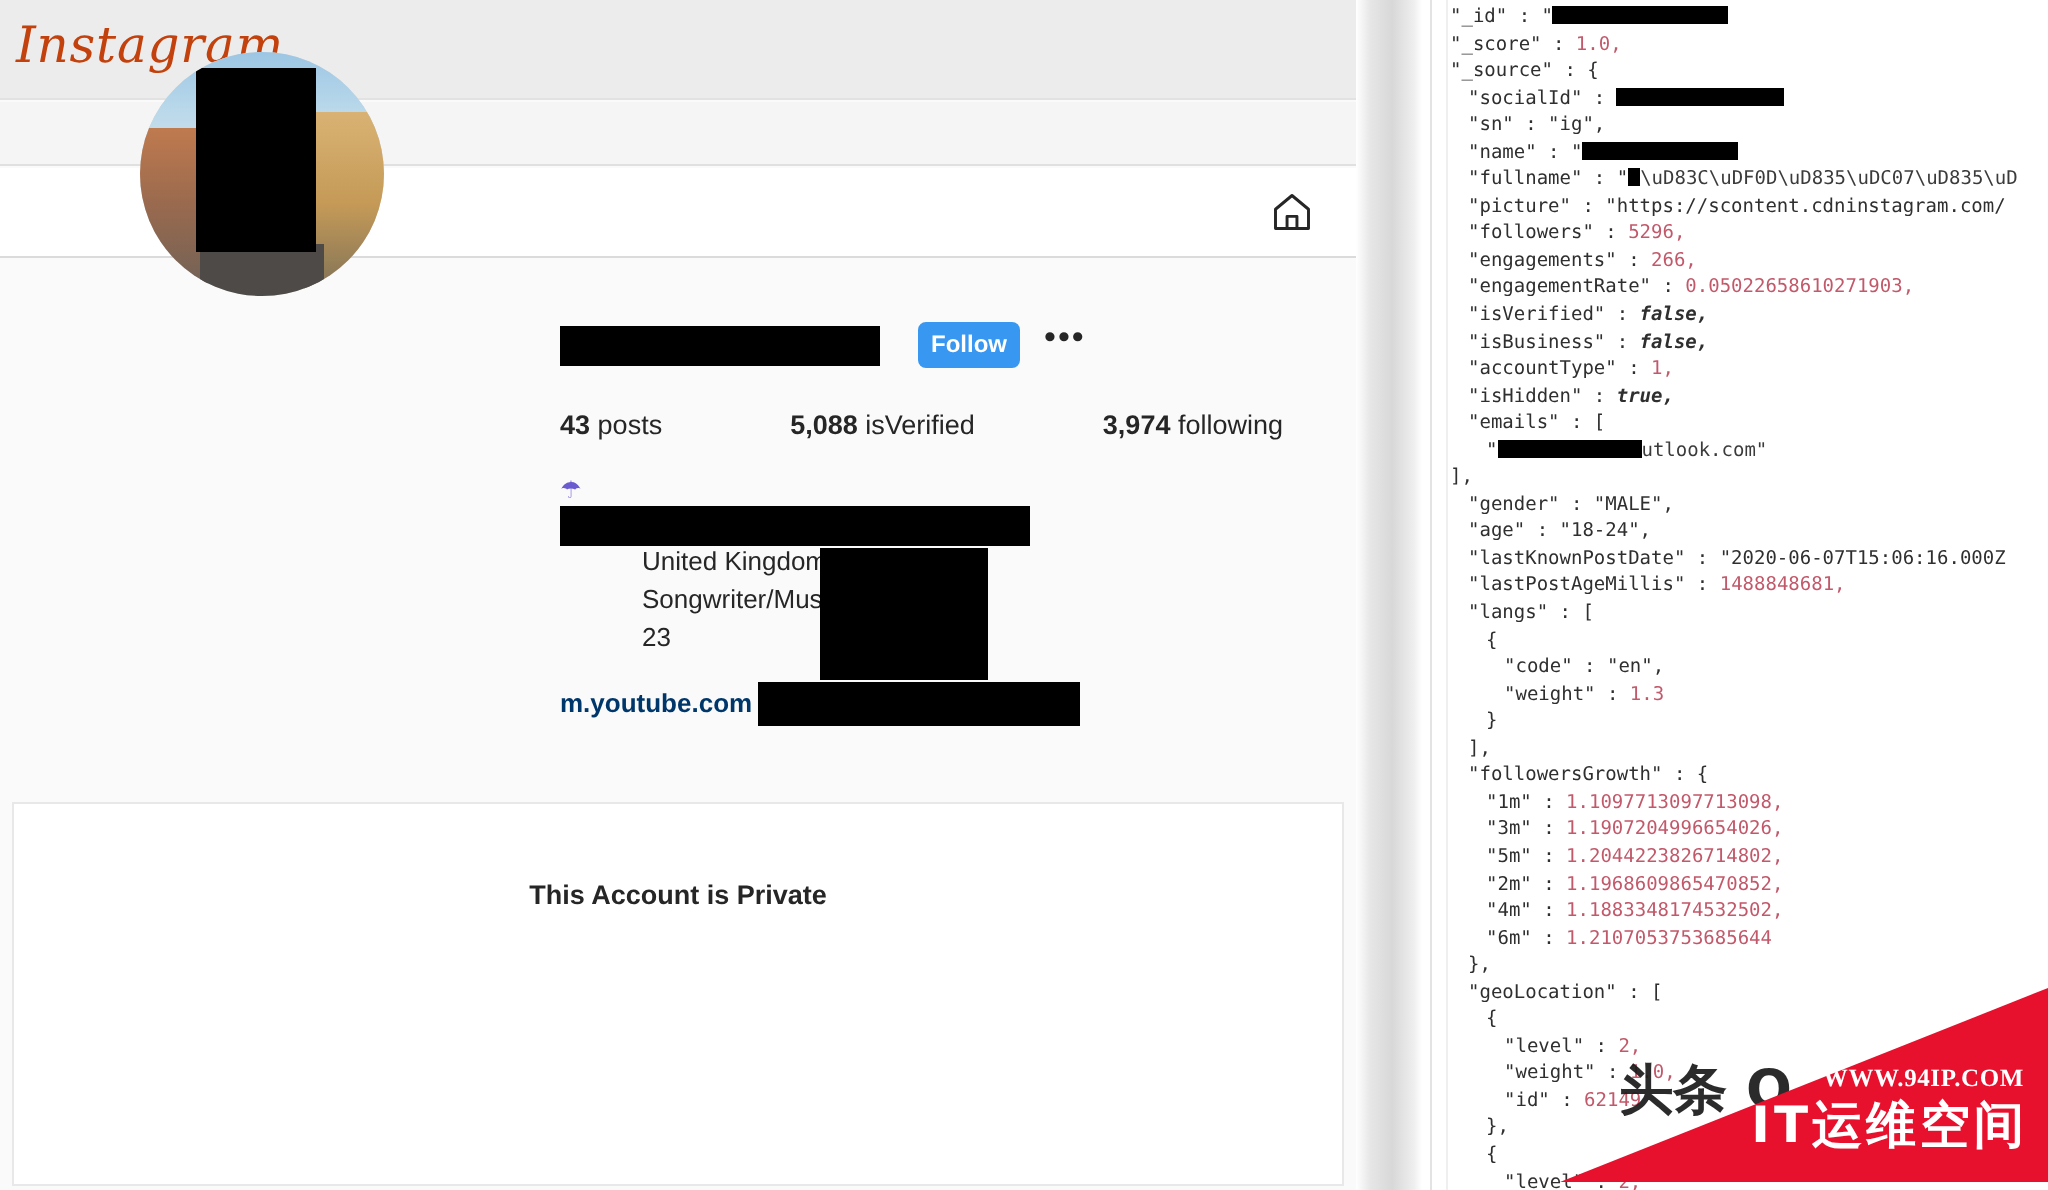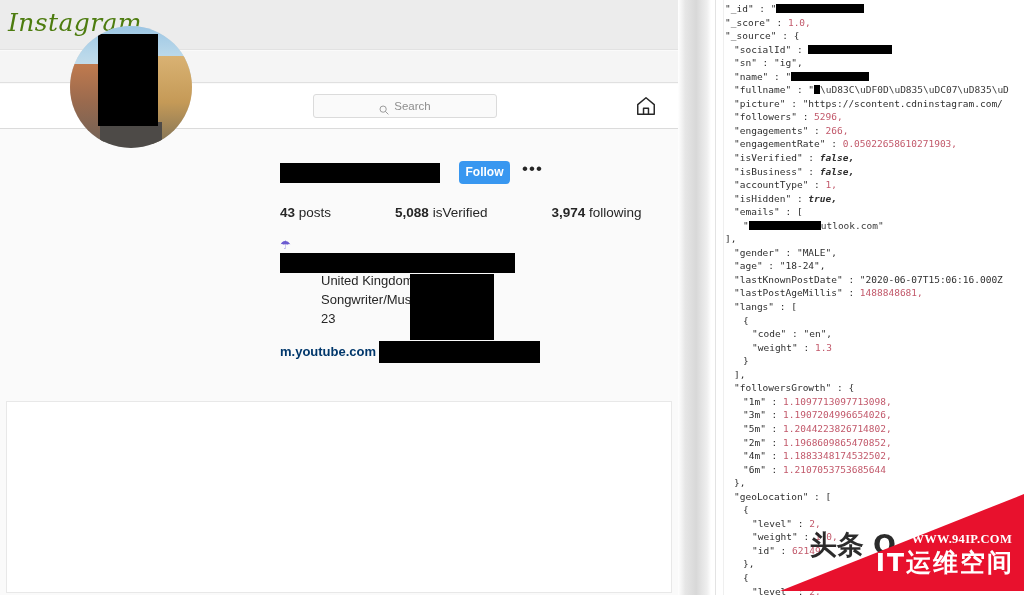--- a/index.html
+++ b/index.html
@@ -36,21 +36,21 @@
     position: absolute; left: 0; top: 84px;
     width: 678px; height: 45px;
     background: #ffffff;
     border-bottom: 1px solid #dbdbdb;
   }
   .ig-logo {
     position: absolute; left: 8px; top: 8px;
     font-family: "DejaVu Serif", serif;
     font-style: italic;
     font-size: 25px;
-    color: #4d7c0f;
+    color: #c2410c;
     letter-spacing: 0.4px;
   }
   .ig-search {
     position: absolute; left: 313px; top: 94px;
     width: 184px; height: 24px;
     background: #fafafa;
     border: 1px solid #dbdbdb;
     border-radius: 3px;
     display: flex; align-items: center; justify-content: center;
     gap: 5px;
@@ -247,29 +247,20 @@
 <div id="root">
 
   <div id="left-window">
 
     <div class="chrome-top"></div>
     <div class="chrome-toolbar"></div>
 
     <div class="ig-nav"></div>
     <div class="ig-logo">Instagram</div>
 
-    <div class="ig-search">
-      <span class="mag">
-        <svg viewBox="0 0 16 16" width="10" height="10">
-          <circle cx="6.6" cy="6.6" r="5" fill="none" stroke="#8e8e8e" stroke-width="1.4"></circle>
-          <line x1="10.3" y1="10.3" x2="15" y2="15" stroke="#8e8e8e" stroke-width="1.4"></line>
-        </svg>
-      </span>
-      <span class="ph">Search</span>
-    </div>
 
     <div class="ig-home">
       <svg viewBox="0 0 24 24" width="22" height="22">
         <path d="M3 10.5 L12 3 L21 10.5 L21 21 L3 21 Z" fill="none" stroke="#262626" stroke-width="1.6" stroke-linejoin="round"></path>
         <path d="M9.3 21 L9.3 14.4 L14.7 14.4 L14.7 21" fill="none" stroke="#262626" stroke-width="1.6" stroke-linejoin="round"></path>
       </svg>
     </div>
 
     <div class="profile"></div>
 
@@ -306,20 +297,21 @@
       <div class="bio-line">United Kingdom 🏡</div>
       <div class="bio-line">Songwriter/Musician</div>
       <div class="bio-line">23</div>
     </div>
     <div class="bio-redact-1"></div>
     <div class="bio-redact-2"></div>
     <a class="bio-link">m.youtube.com</a>
     <div class="bio-redact-3"></div>
 
     <div class="private-card">
+      <div class="private-title">This Account is Private</div>
     </div>
 
   </div>
 
   <div id="gutter"></div>
 
   <div id="json-panel">
     <div class="rail"></div>
     <div class="rail2"></div>
     <div id="json-lines">

